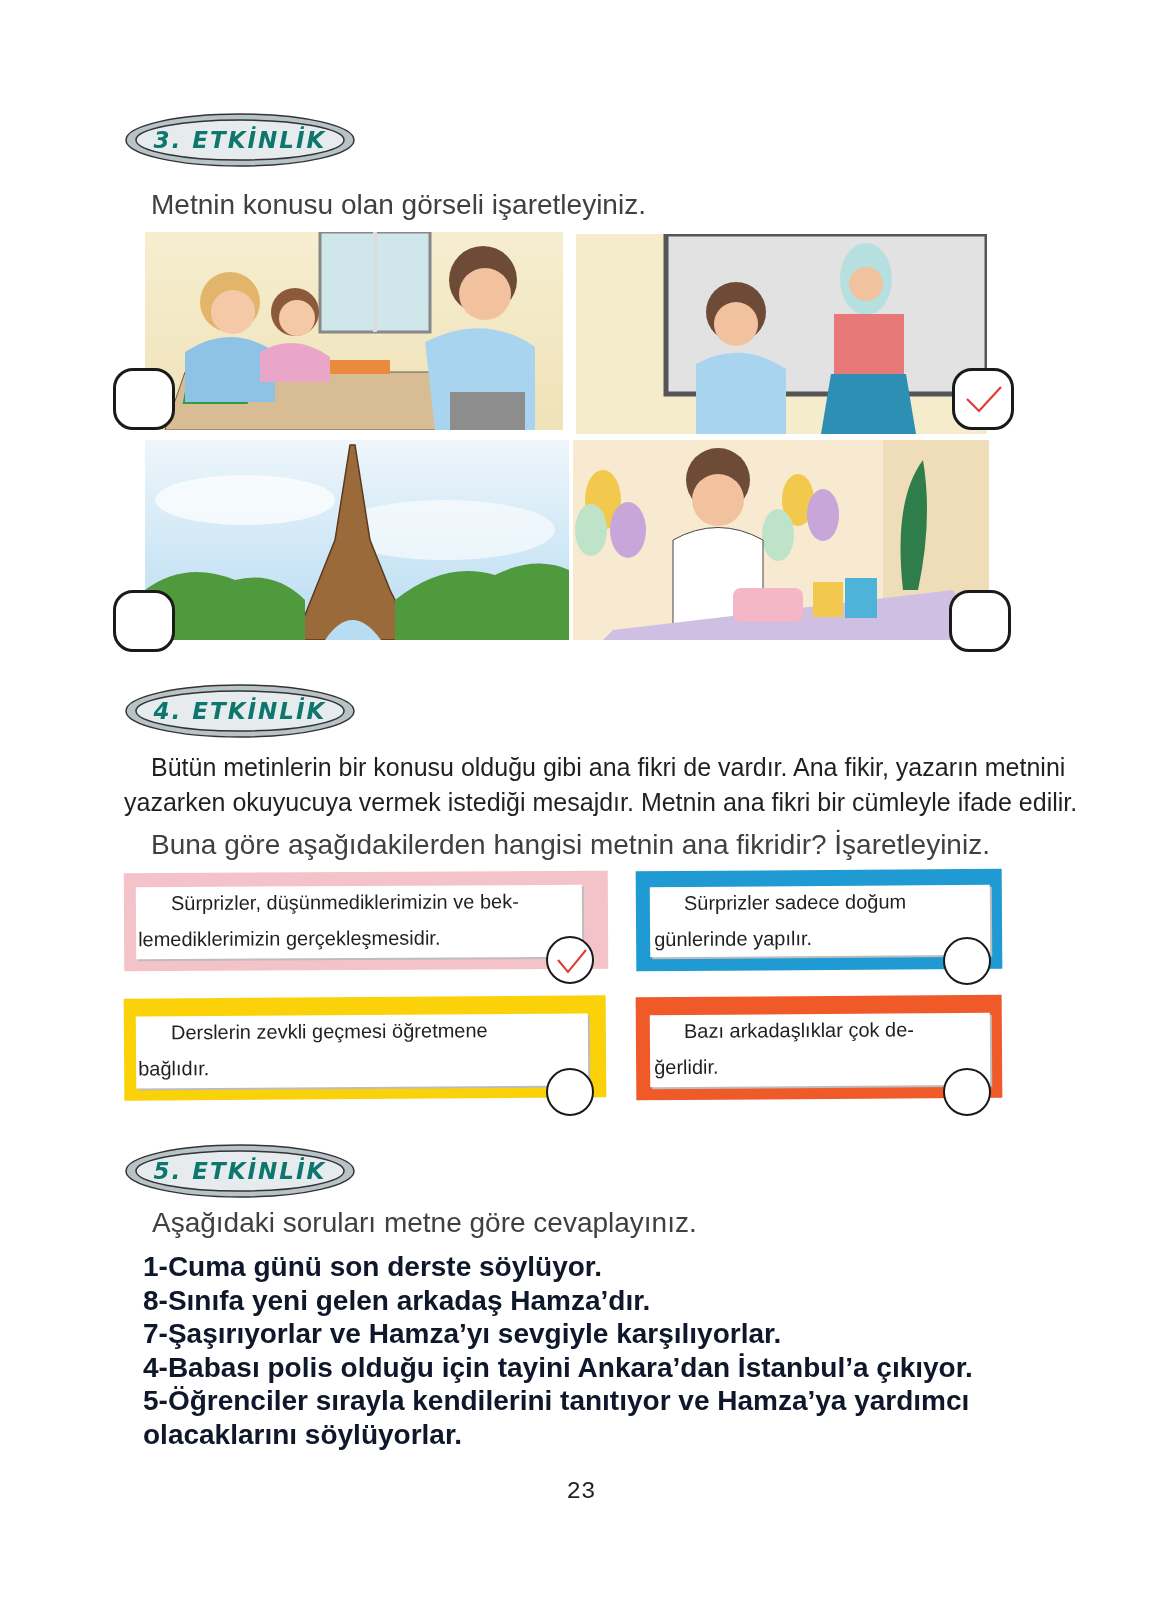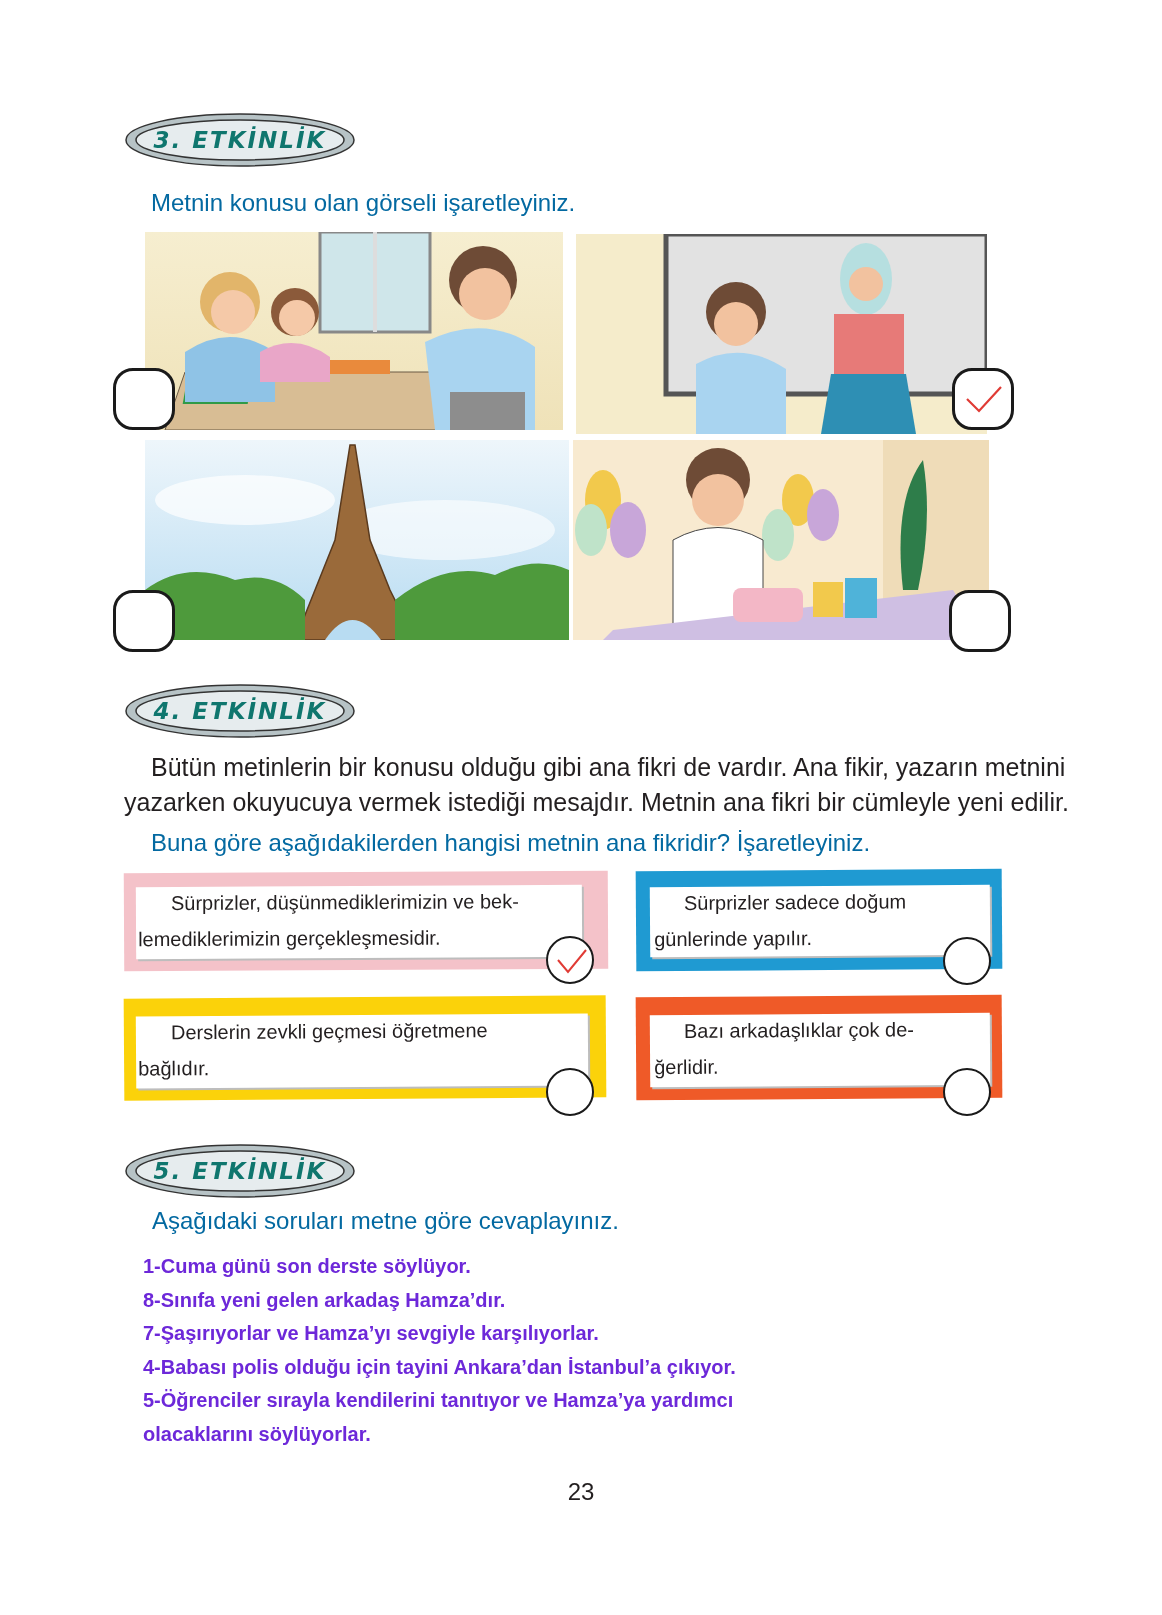--- a/index.html
+++ b/index.html
@@ -3,41 +3,41 @@
 <meta charset="utf-8">
 <style>
   html, body { margin:0; padding:0; background:#ffffff; }
   body { width:1162px; height:1615px; position:relative; overflow:hidden; font-family:"Liberation Sans", sans-serif; color:#231f20; }
 
   
   .badge { position:absolute; width:232px; height:56px; }
   .badge svg { position:absolute; left:0; top:0; }
   .badge-label { position:absolute; left:0; top:0; width:232px; height:56px; line-height:56px; text-align:center; font-family:"DejaVu Sans", sans-serif; font-weight:bold; font-size:23px; letter-spacing:2px; color:#0f766e; font-style:italic; }
 
-  .instr { position:absolute; font-size:24px; color:#0369a1; white-space:nowrap; }
+  .instr { position:absolute; font-size:28px; color:#404040; white-space:nowrap; }
 
   
   .pic { position:absolute; overflow:hidden; }
   .cbox { position:absolute; width:58px; height:58px; background:#fff; border:3px solid #1a1a1a; border-radius:20px; box-sizing:border-box; }
   .cbox svg { position:absolute; left:8px; top:10px; }
 
   
   .para { position:absolute; font-size:25px; line-height:35px; color:#231f20; }
 
   
   .card { position:absolute; box-sizing:border-box; }
   .card .inner { position:absolute; background:#fff; box-shadow:2px 2px 0 #bdbdbd; }
   .card .txt { position:absolute; font-size:20px; line-height:36px; color:#231f20; }
   .circ { position:absolute; width:48px; height:48px; border:2px solid #1a1a1a; border-radius:50%; background:#fff; box-sizing:border-box; }
   .circ svg { position:absolute; left:8px; top:10px; }
 
-  .answers { position:absolute; left:143px; top:1250px; color:#6d28d9; font-weight:bold; font-size:20px; line-height:33.5px; }
+  .answers { position:absolute; left:143px; top:1250px; color:#0f172a; font-weight:bold; font-size:28px; line-height:33.5px; }
   .answers div { white-space:nowrap; }
 
-  .pagenum { position:absolute; left:0; width:1162px; top:1478px; text-align:center; font-family:Liberation Sans, sans-serif; font-size:24px; color:#231f20; }
+  .pagenum { position:absolute; left:0; width:1162px; top:1478px; text-align:center; font-family:Liberation Mono, monospace; font-size:24px; color:#231f20; }
 </style>
 </head>
 <body>
 
 <div class="badge" style="left:124px; top:112px;">
   <svg width="232" height="56">
     <ellipse cx="116" cy="28" rx="114" ry="26" fill="#b7c3c6" stroke="#333" stroke-width="1.5"></ellipse>
     <ellipse cx="116" cy="28" rx="104" ry="20" fill="#e6ecee" stroke="#333" stroke-width="1.5"></ellipse>
   </svg>
   <div class="badge-label">3. ETKİNLİK</div>
@@ -119,21 +119,21 @@
 <div class="badge" style="left:124px; top:683px;">
   <svg width="232" height="56">
     <ellipse cx="116" cy="28" rx="114" ry="26" fill="#b7c3c6" stroke="#333" stroke-width="1.5"></ellipse>
     <ellipse cx="116" cy="28" rx="104" ry="20" fill="#e6ecee" stroke="#333" stroke-width="1.5"></ellipse>
   </svg>
   <div class="badge-label">4. ETKİNLİK</div>
 </div>
 
 <div class="para" style="left:124px; top:750px; width:890px;">
   <div style="padding-left:27px; white-space:nowrap;">Bütün metinlerin bir konusu olduğu gibi ana fikri de vardır. Ana fikir, yazarın metnini</div>
-  <div style="white-space:nowrap;">yazarken okuyucuya vermek istediği mesajdır. Metnin ana fikri bir cümleyle yeni edilir.</div>
+  <div style="white-space:nowrap;">yazarken okuyucuya vermek istediği mesajdır. Metnin ana fikri bir cümleyle ifade edilir.</div>
 </div>
 <div class="instr" style="left:151px; top:829px;">Buna göre aşağıdakilerden hangisi metnin ana fikridir? İşaretleyiniz.</div>
 
 <div class="card" style="left:124px; top:872px; width:484px; height:98px; background:#f4c2c9; transform:rotate(-0.3deg);">
   <div class="inner" style="left:12px; top:14px; width:446px; height:72px;"></div>
   <div class="txt" style="left:14px; top:12px; width:460px;">
     <div style="padding-left:33px;">Sürprizler, düşünmediklerimizin ve bek-</div>
     <div>lemediklerimizin gerçekleşmesidir.</div>
   </div>
 </div>

